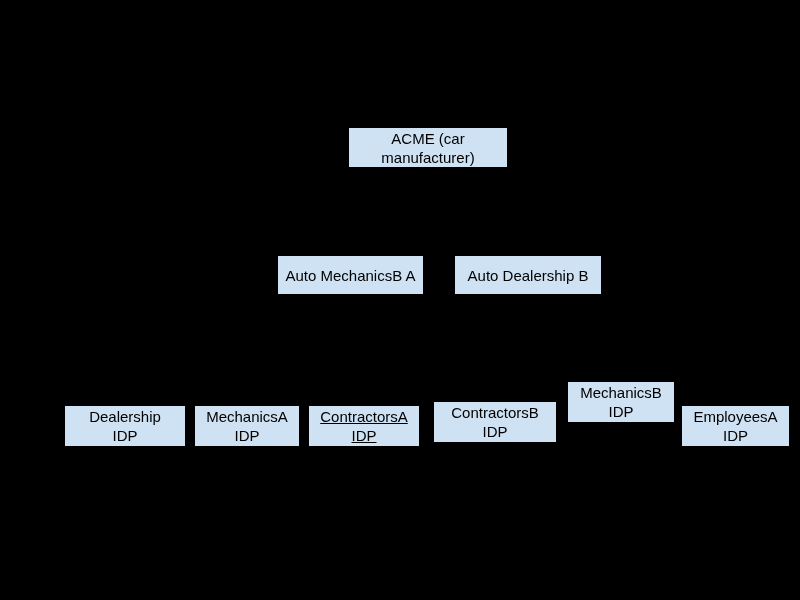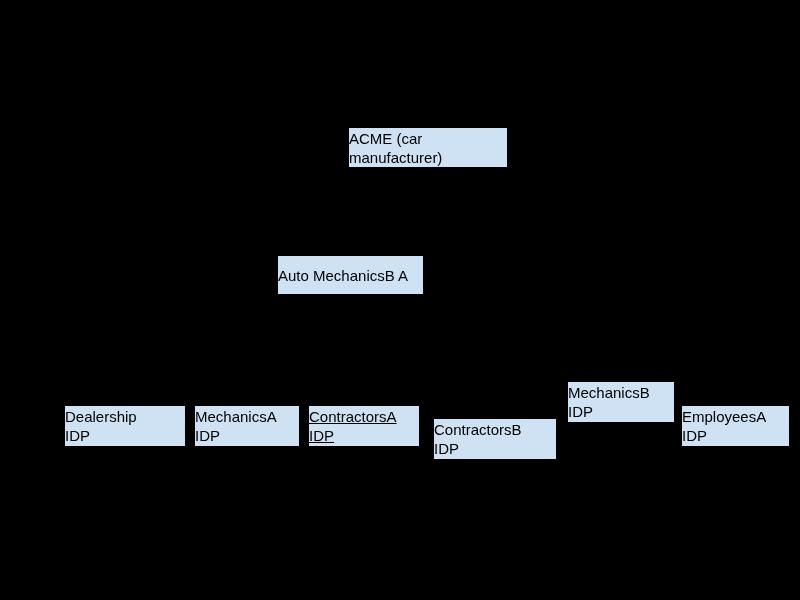--- a/index.html
+++ b/index.html
@@ -19,55 +19,59 @@
     height: 600px;
   }
   .node {
     position: absolute;
     box-sizing: border-box;
     background: var(--node-fill, #cfe2f3);
     border: 1px solid var(--node-border, #000000);
     color: var(--node-text, #000000);
     display: flex;
     flex-direction: column;
-    align-items: flex-start;
+    align-items: center;
     justify-content: center;
     text-align: center;
     font-size: 15px;
     line-height: 19px;
     white-space: nowrap;
   }
   
   .n-acme          { left: 348px; top: 127px; width: 160px; height: 41px; }
   
   .n-dealership-a  { left: 277px; top: 255px; width: 147px; height: 40px; }
   .n-dealership-b  { left: 454px; top: 255px; width: 148px; height: 40px; }
   
   .n-employees-a   { left:  64px; top: 405px; width: 122px; height: 42px; }
   .n-mechanics-a   { left: 194px; top: 405px; width: 106px; height: 42px; }
   .n-contractors-a { left: 308px; top: 405px; width: 112px; height: 42px; text-decoration: underline; }
-  .n-contractors-b { left: 433px; top: 418px; width: 124px; height: 42px; }
+  .n-contractors-b { left: 433px; top: 401px; width: 124px; height: 42px; }
   .n-mechanics-b   { left: 567px; top: 381px; width: 108px; height: 42px; }
   .n-employees-b   { left: 681px; top: 405px; width: 109px; height: 42px; }
 </style>
 </head>
 <body style="background: rgb(0, 0, 0);">
 
 <div class="canvas">
 
   <div class="node n-acme">
     <span>ACME (car</span>
     <span>manufacturer)</span>
   </div>
 
   <div class="node n-dealership-a">
     <span>Auto MechanicsB A</span>
     <span></span>
   </div>
 
+  <div class="node n-dealership-b">
+    <span>Auto Dealership B</span>
+    <span></span>
+  </div>
 
   <div class="node n-employees-a">
     <span>Dealership</span>
     <span>IDP</span>
   </div>
 
   <div class="node n-mechanics-a">
     <span>MechanicsA</span>
     <span>IDP</span>
   </div>

